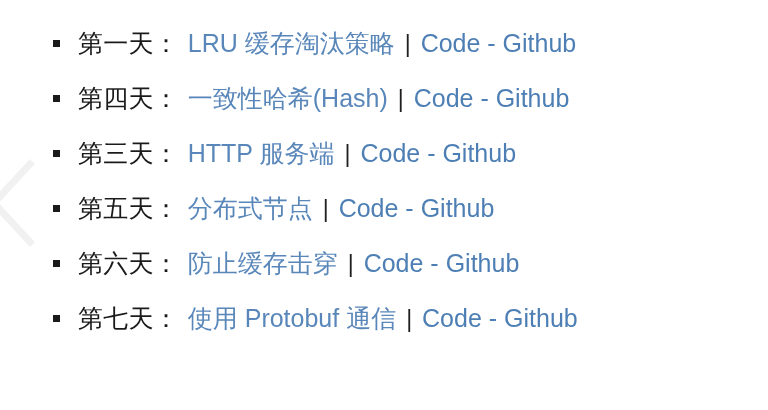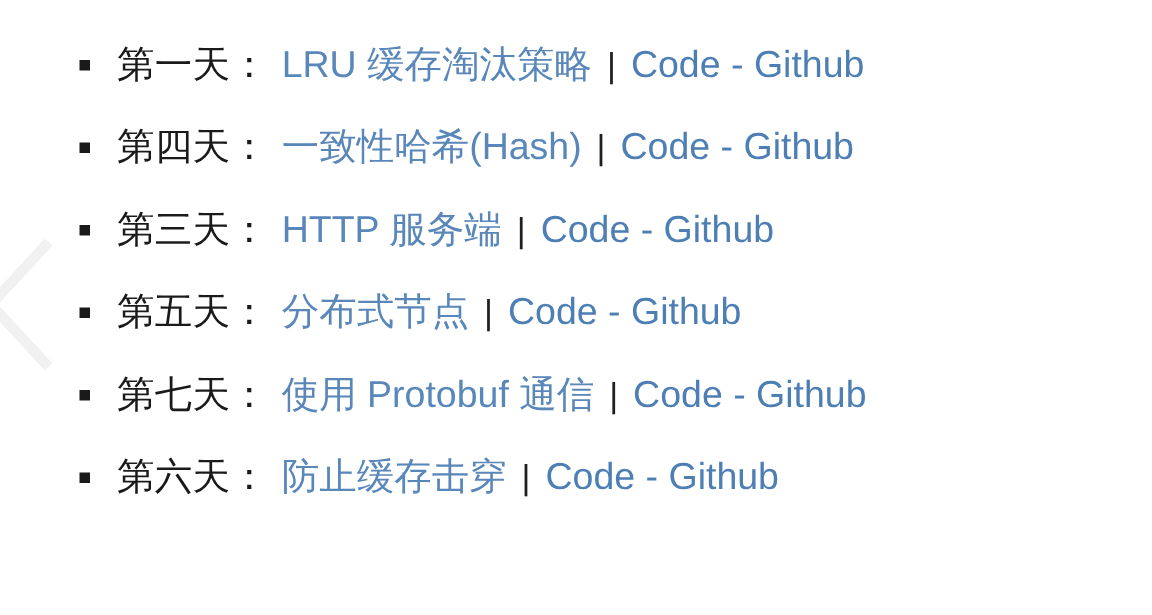--- a/index.html
+++ b/index.html
@@ -120,27 +120,27 @@
   <li class="day-item">
     <span class="bullet-icon"></span>
     <span class="day-label">第五天：</span>
     <a class="day-title-link" href="#">分布式节点</a>
     <span class="sep">|</span>
     <a class="code-link" href="#">Code - Github</a>
   </li>
 
   <li class="day-item">
     <span class="bullet-icon"></span>
-    <span class="day-label">第七天：</span>
-    <a class="day-title-link" href="#">使用 Protobuf 通信</a>
+    <span class="day-label">第六天：</span>
+    <a class="day-title-link" href="#">防止缓存击穿</a>
     <span class="sep">|</span>
     <a class="code-link" href="#">Code - Github</a>
   </li>
 
   <li class="day-item">
     <span class="bullet-icon"></span>
-    <span class="day-label">第六天：</span>
-    <a class="day-title-link" href="#">防止缓存击穿</a>
+    <span class="day-label">第七天：</span>
+    <a class="day-title-link" href="#">使用 Protobuf 通信</a>
     <span class="sep">|</span>
     <a class="code-link" href="#">Code - Github</a>
   </li>
 
 </ul>
 
 </body></html>

